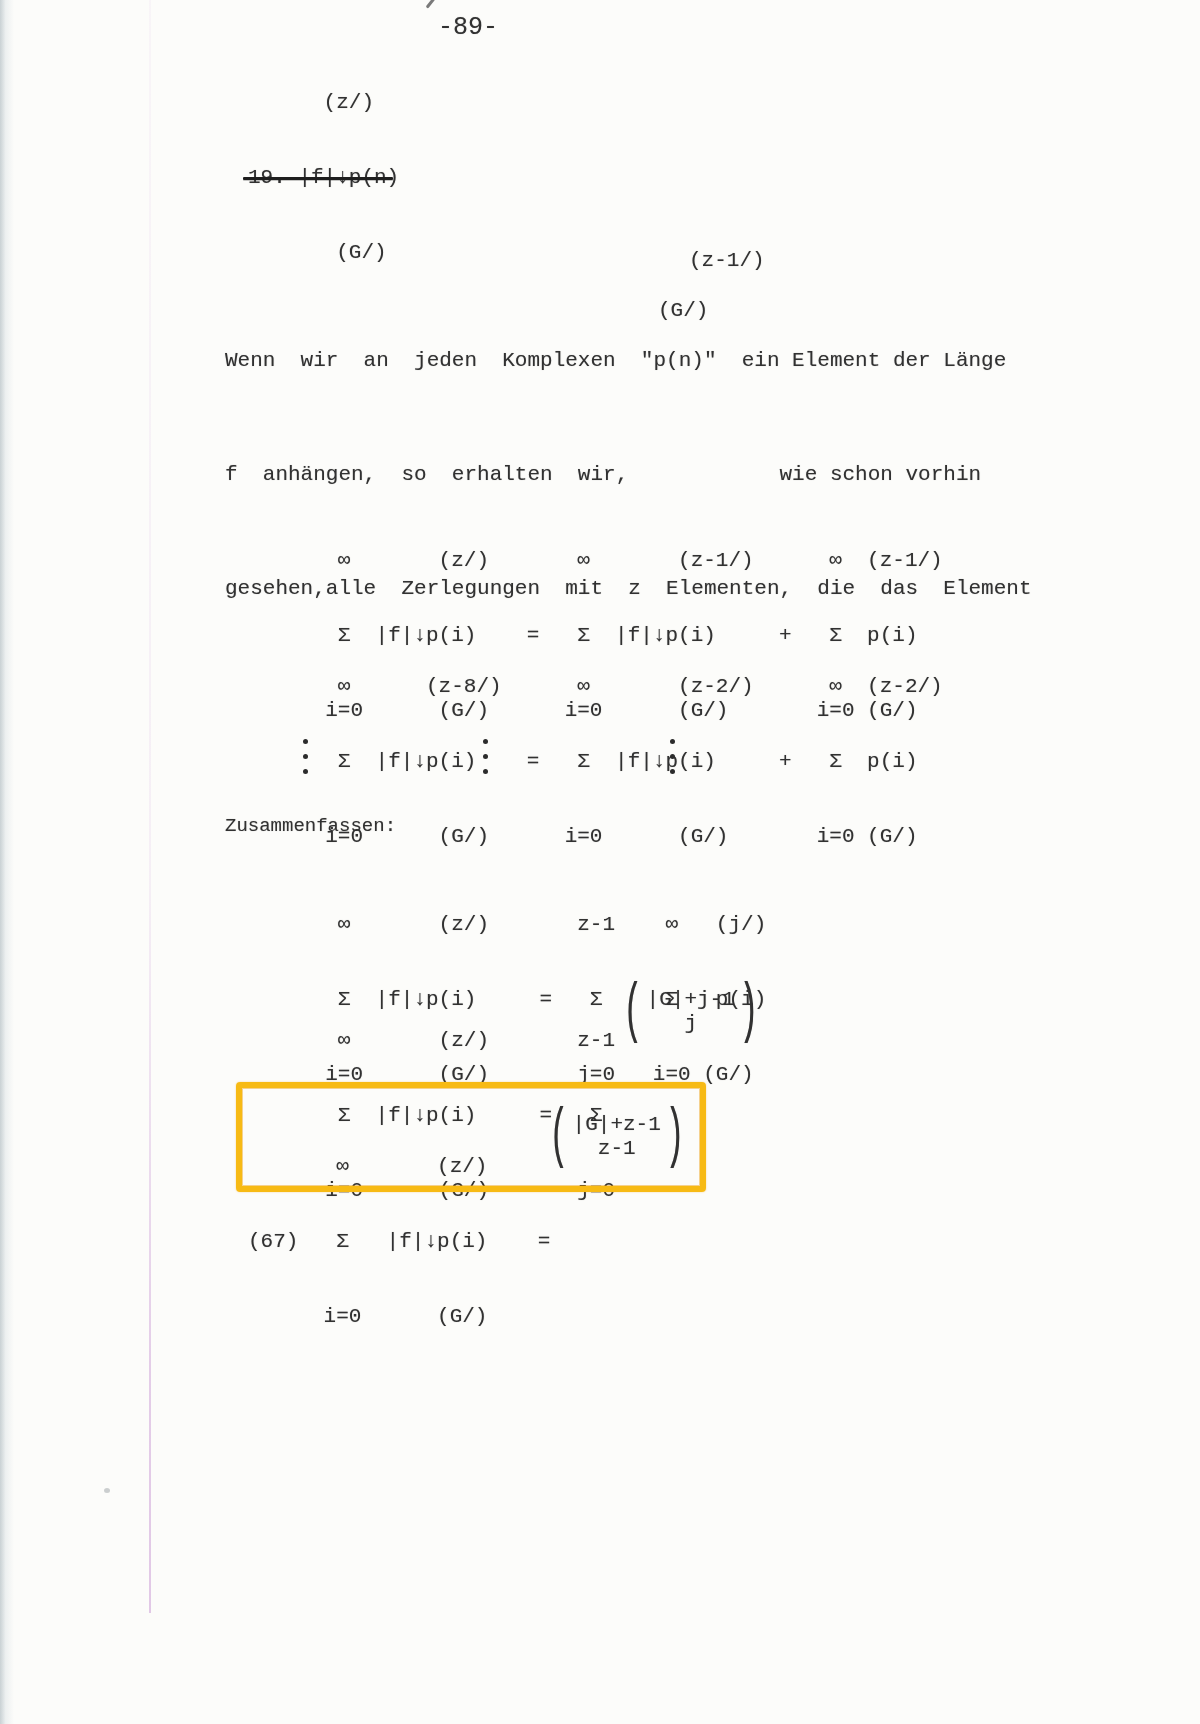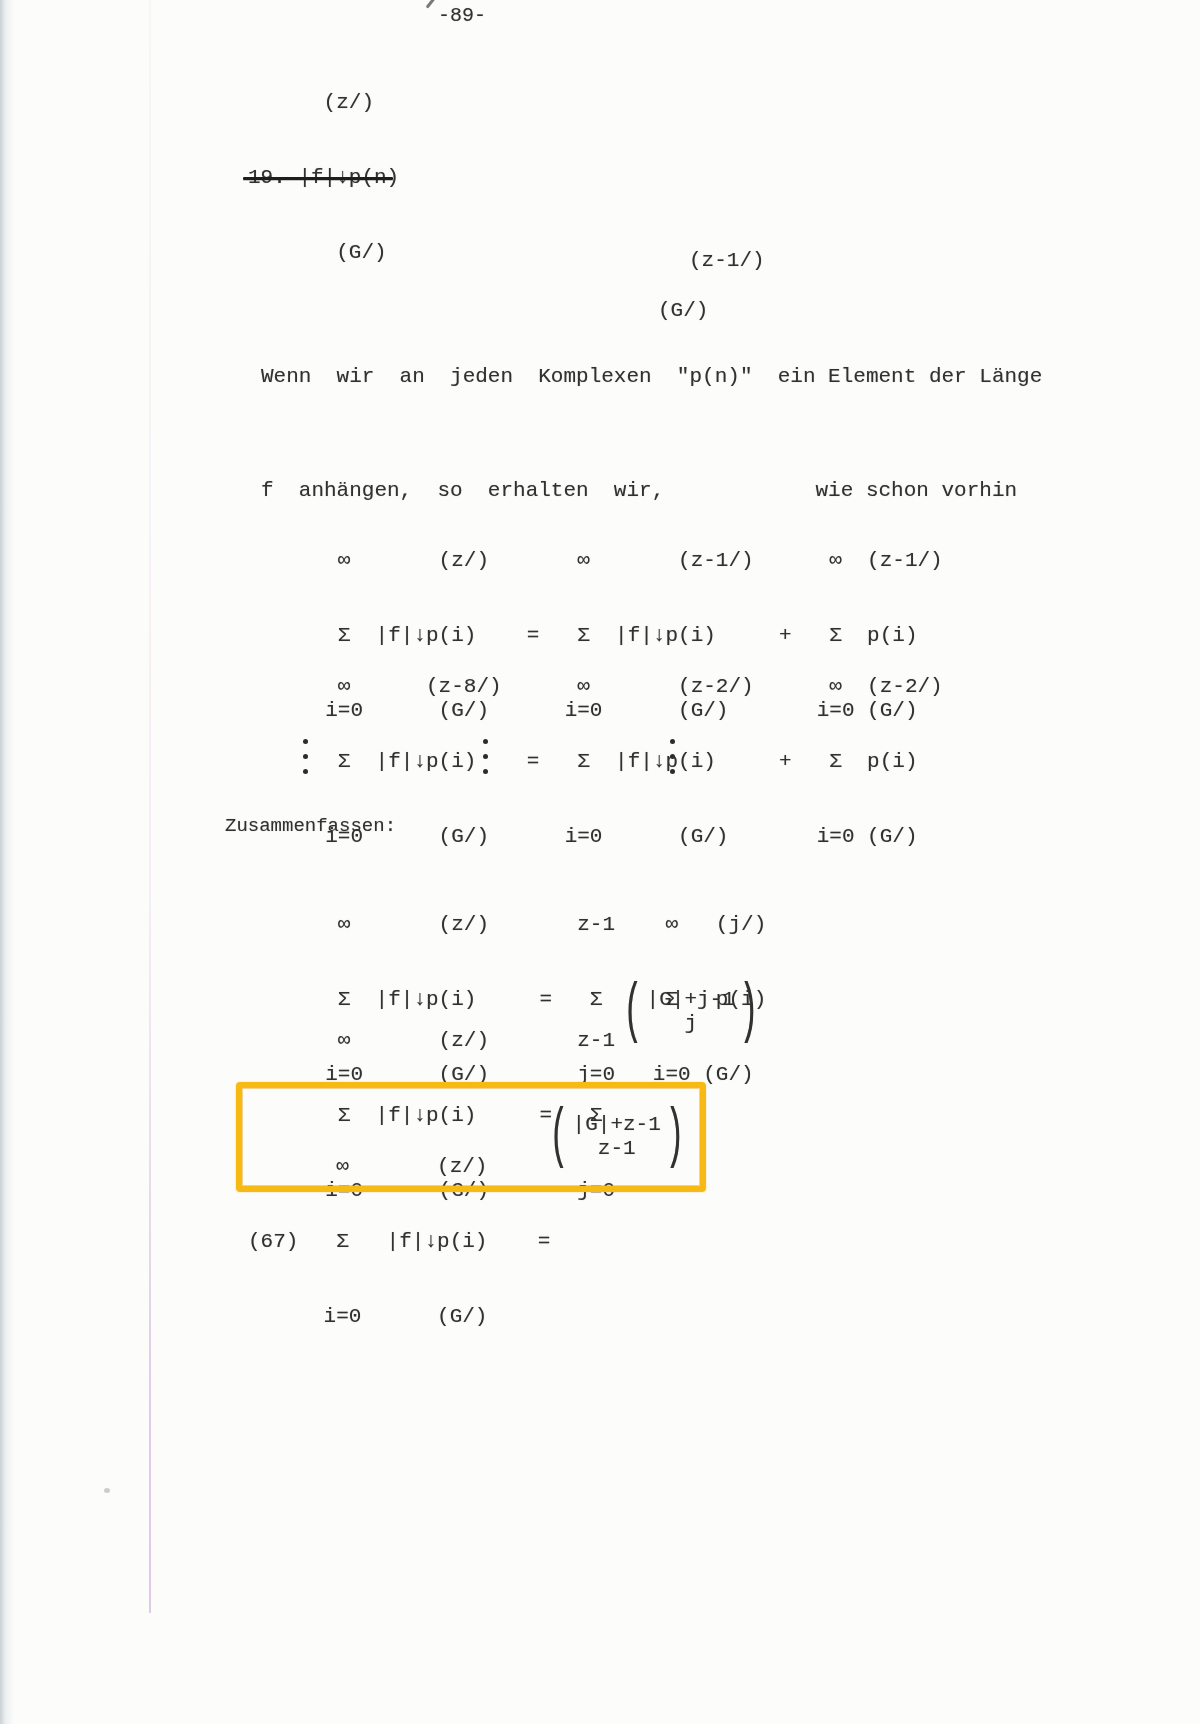--- a/index.html
+++ b/index.html
@@ -6,38 +6,38 @@
   .page{
     position:relative;width:1200px;height:1724px;background:#fcfcfa;overflow:hidden;
     font-family:"Liberation Mono","DejaVu Sans Mono",monospace;color:#313131;
   }
   .ink{text-shadow:0 0 1px rgba(45,45,45,.35);}
   .block{position:absolute;white-space:pre;font-size:21px;line-height:25px;}
   .block div{white-space:pre;}
   .para{line-height:38px;}
   .floatnote{position:absolute;white-space:pre;font-size:21px;line-height:22px;}
   .rule{position:absolute;left:243px;top:177px;width:150px;height:3px;background:#1e1e1e;border-radius:1px;box-shadow:0 1px 0 rgba(30,30,30,.25);}
-  .pagenum{position:absolute;left:438px;top:4px;font-size:20px;line-height:24px;font-family:Liberation Mono, monospace;}
+  .pagenum{position:absolute;left:438px;top:16px;font-size:25px;line-height:24px;font-family:Liberation Mono, monospace;}
   .sumlabel{position:absolute;left:225px;top:814px;font-size:19px;line-height:25px;white-space:pre;}
   .dots{position:absolute;display:flex;flex-direction:column;gap:10px;align-items:center;}
   .dots i{display:block;width:5px;height:5px;background:#2c2c2c;border-radius:50%;}
   .binom{position:absolute;display:flex;align-items:center;}
   .binom .bp{font-size:66px;line-height:60px;transform:scaleX(.5);margin:0 -9px;font-weight:400;}
   .binom .bc{display:flex;flex-direction:column;align-items:center;font-size:21px;line-height:24px;padding:0 3px;white-space:pre;}
   .hbox{position:absolute;left:236px;top:1082px;width:458px;height:98px;border:6px solid #f7ba14;border-radius:4px;
         box-shadow:inset 0 0 0 1px rgba(238,158,10,.45), 0 0 2px rgba(238,158,10,.4);}
   .edge-left{position:absolute;left:0;top:0;width:14px;height:100%;
         background:linear-gradient(to right,#c9d1d4 0%,rgba(228,233,235,.65) 40%,rgba(255,255,255,0) 100%);}
   .crease{position:absolute;left:149px;top:0;width:2px;height:1613px;
         background:linear-gradient(to bottom,rgba(221,190,228,.12) 0%,rgba(218,185,226,.2) 55%,rgba(204,158,214,.5) 85%,rgba(204,158,214,.55) 100%);}
   .tick{position:absolute;left:429px;top:-3px;width:3px;height:12px;background:#4f4f4f;transform:rotate(38deg);opacity:.75;border-radius:2px;}
   .speck{position:absolute;left:104px;top:1488px;width:6px;height:5px;background:#b6babc;border-radius:50%;opacity:.7;}
   
   #heading{left:248px;top:40px;}
-  #para{left:225px;top:282px;margin-left:36px;}
+  #para{left:225px;top:266px;}
   #para-sup{left:689px;top:250px;}
   #para-sub{left:658px;top:300px;}
   #eq1{left:300px;top:498px;}
   #eq2{left:300px;top:624px;}
   #dots1{left:303px;top:739px;}
   #dots2{left:483px;top:739px;}
   #dots3{left:670px;top:739px;}
   #eq3{left:300px;top:862px;}
   #eq4{left:300px;top:978px;}
   #binom4{left:622px;top:980px;height:64px;}
@@ -60,20 +60,21 @@
     <div>      (z/)</div>
     <div>19. |f|↓p(n)</div>
     <div>       (G/)</div>
   </div>
 
   <div class="rule"></div>
 
   <div id="para" class="block para ink">
     <div>Wenn  wir  an  jeden  Komplexen  "p(n)"  ein Element der Länge</div>
     <div>f  anhängen,  so  erhalten  wir,            wie schon vorhin</div>
+    <div>gesehen,alle  Zerlegungen  mit  z  Elementen,  die  das  Element</div>
   </div>
   <div id="para-sup" class="floatnote ink">(z-1/)</div>
   <div id="para-sub" class="floatnote ink">(G/)</div>
 
   <div id="eq1" class="block ink">
     <div>   ∞       (z/)       ∞       (z-1/)      ∞  (z-1/)</div>
     <div>   Σ  |f|↓p(i)    =   Σ  |f|↓p(i)     +   Σ  p(i)</div>
     <div>  i=0      (G/)      i=0      (G/)       i=0 (G/)</div>
   </div>
 

